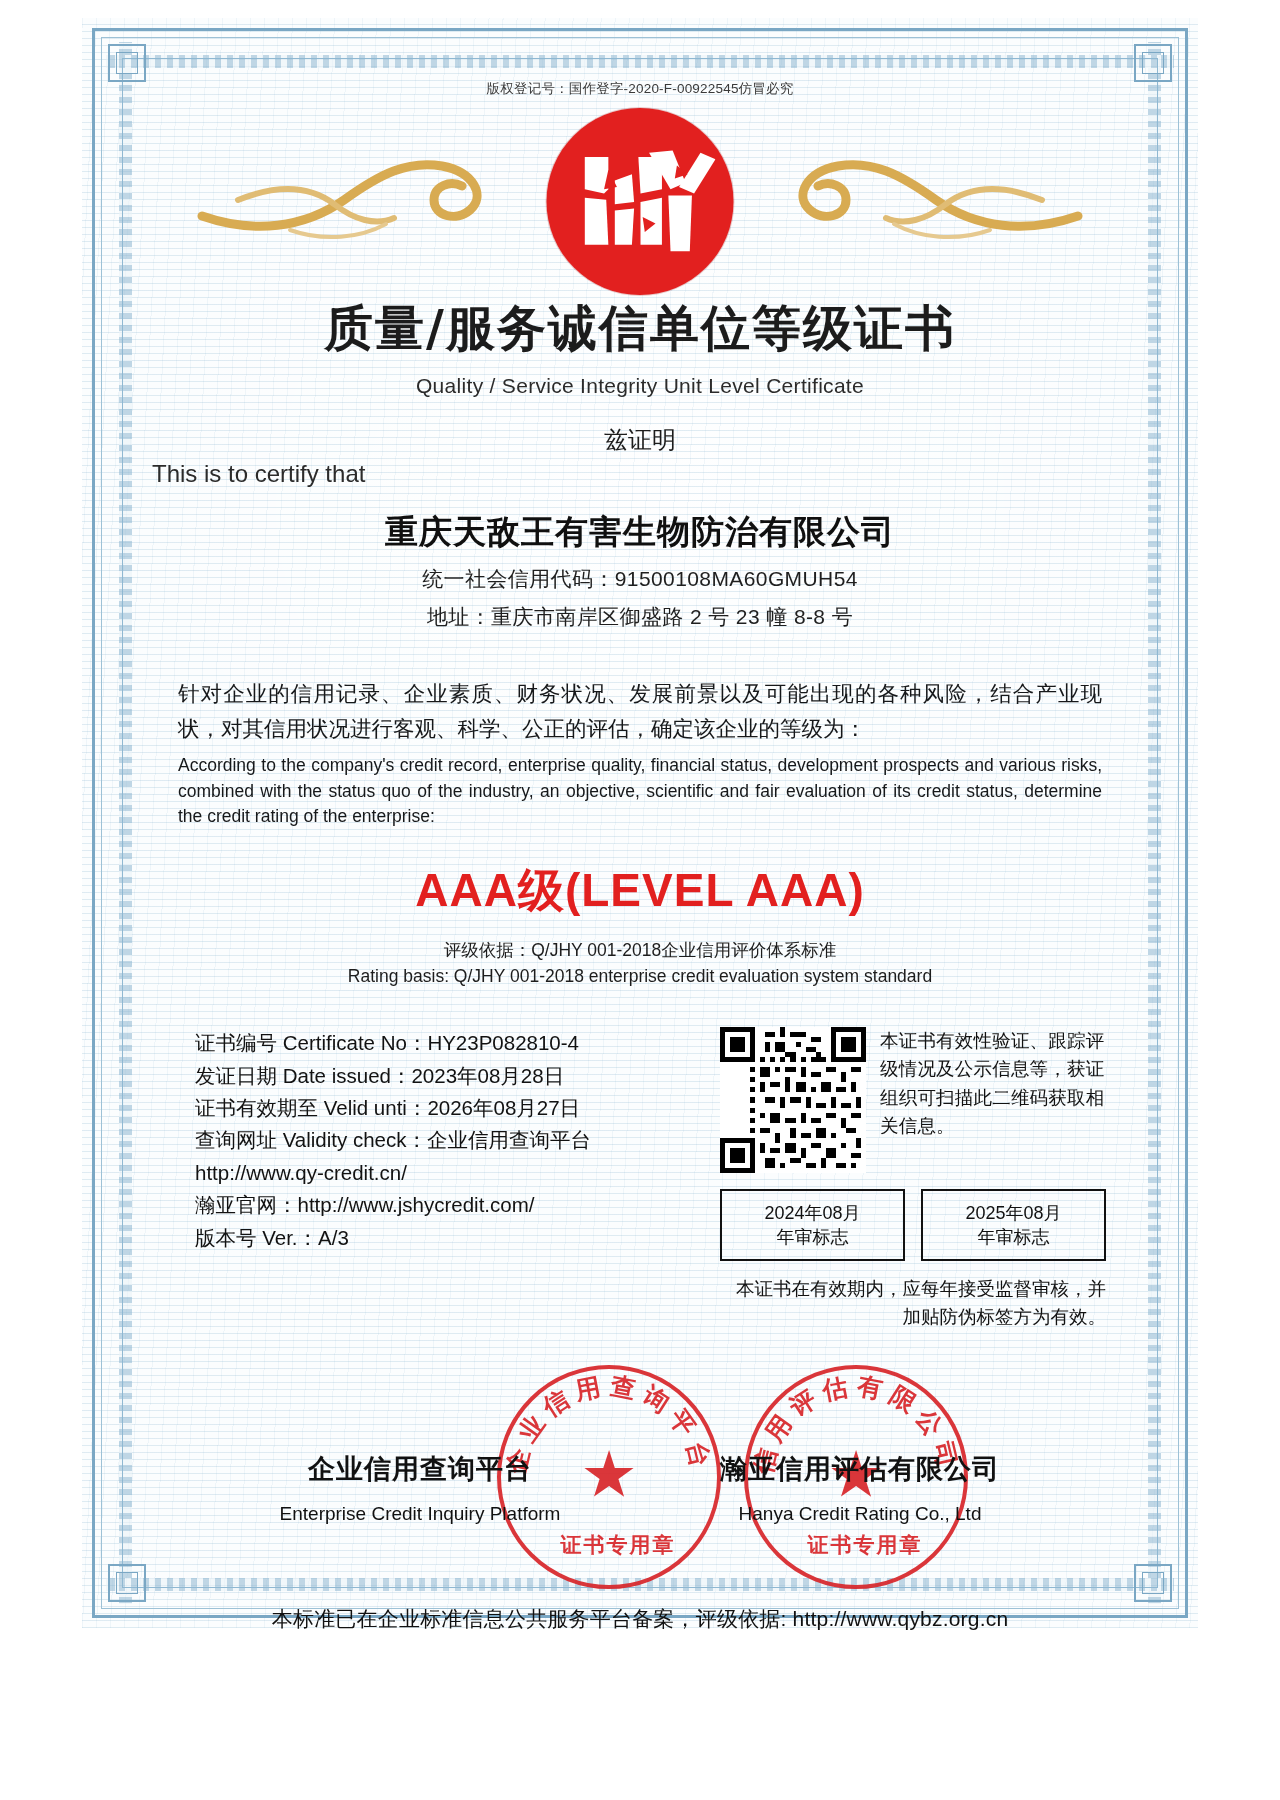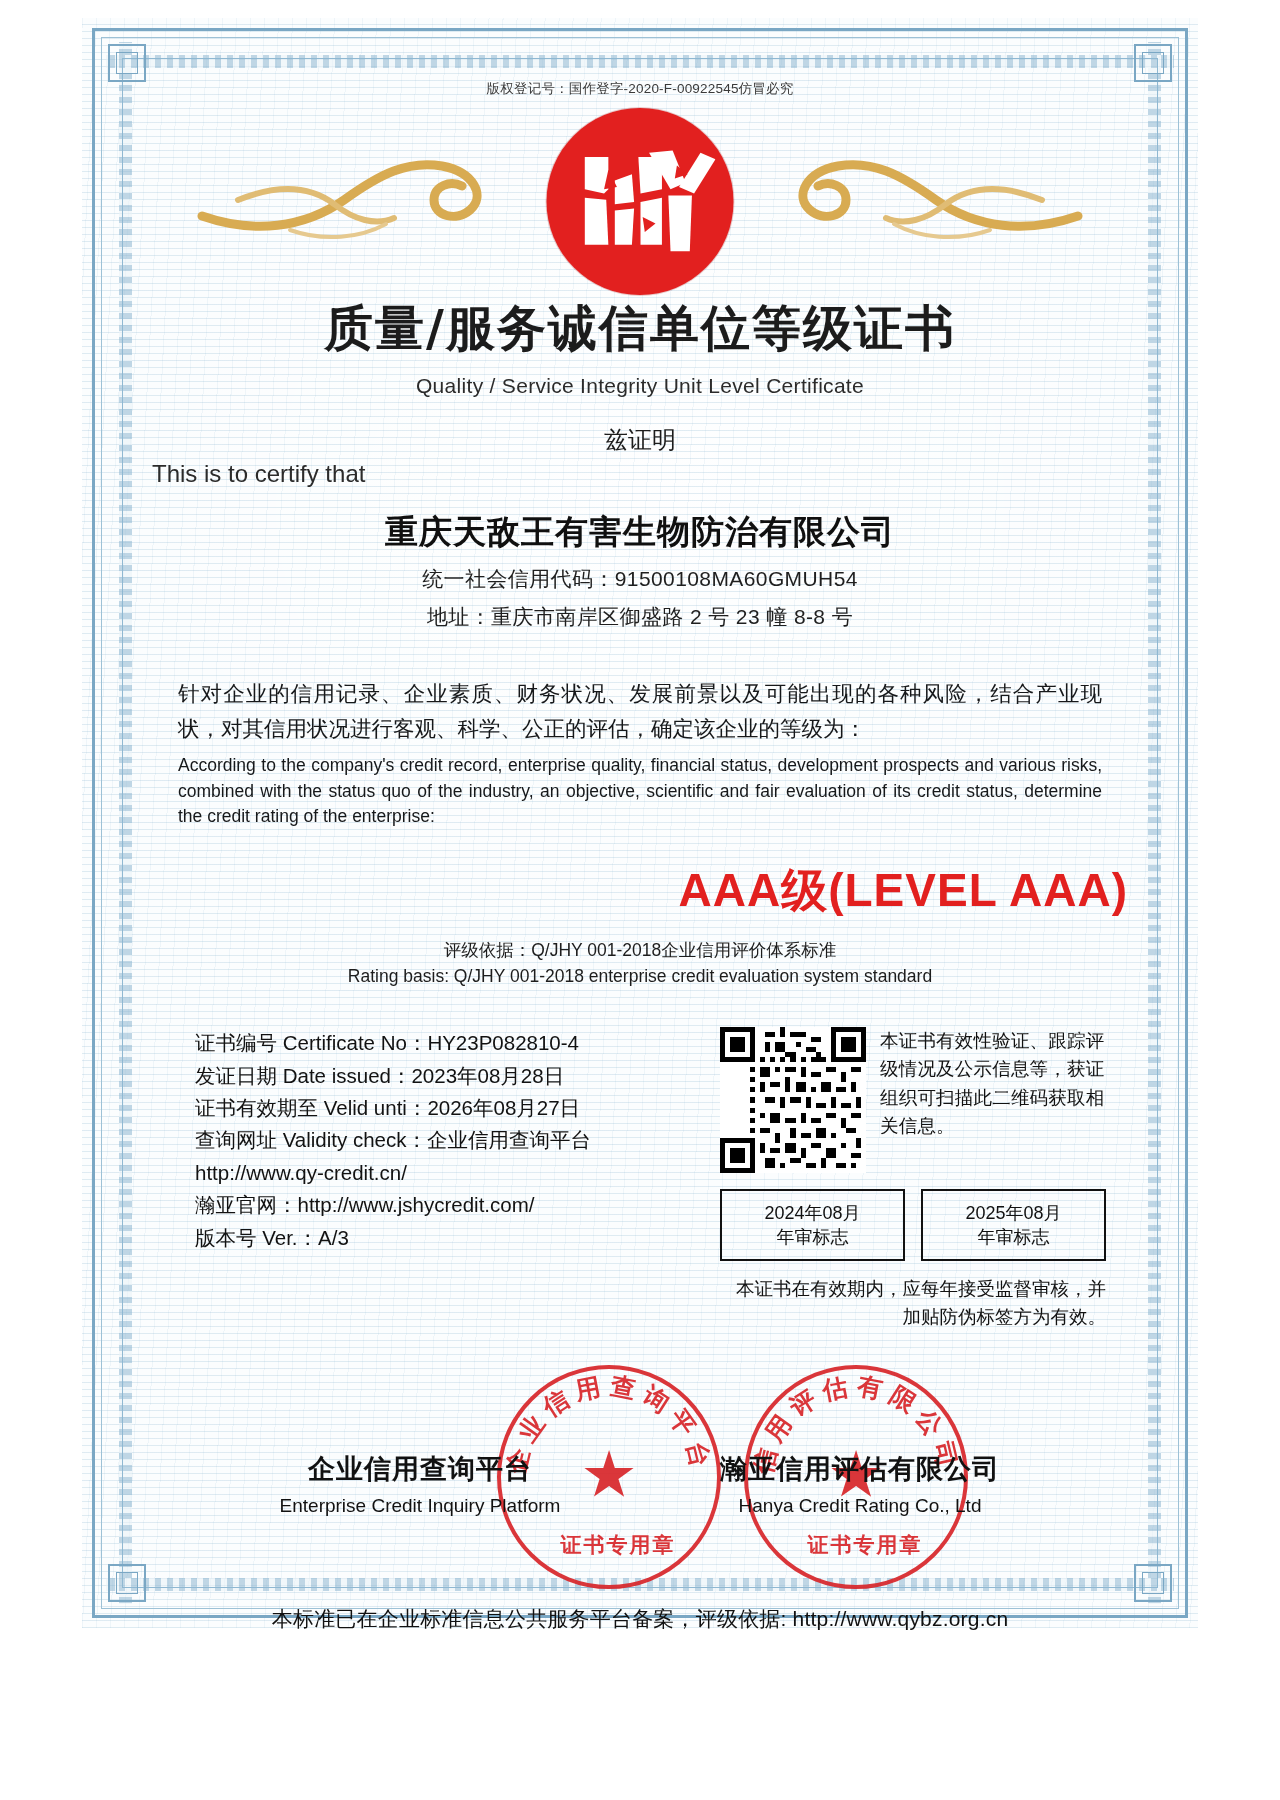--- a/index.html
+++ b/index.html
@@ -207,21 +207,21 @@
   .body-en {
     font-size: 17.5px;
     line-height: 1.48;
     color: #16181a;
     margin-top: 6px;
     text-align: justify;
   }
 
   
   .level {
-    text-align: right;
+    text-align: center;
     font-size: 46px;
     font-weight: bold;
     color: #e2201f;
     margin-top: 30px;
     letter-spacing: 1px;
   }
   .basis-cn {
     text-align: center;
     font-size: 17.5px;
     color: #1d1d1d;
@@ -354,21 +354,21 @@
   }
   .org .cn {
     font-size: 27px;
     font-weight: bold;
     color: #111;
     letter-spacing: 1px;
   }
   .org .en {
     font-size: 19px;
     color: #111;
-    margin-top: 8px;
+    margin-top: 16px;
   }
 
   
   .footer {
     margin-top: 10px;
     text-align: center;
     font-size: 21px;
     color: #111;
     letter-spacing: .2px;
   }

